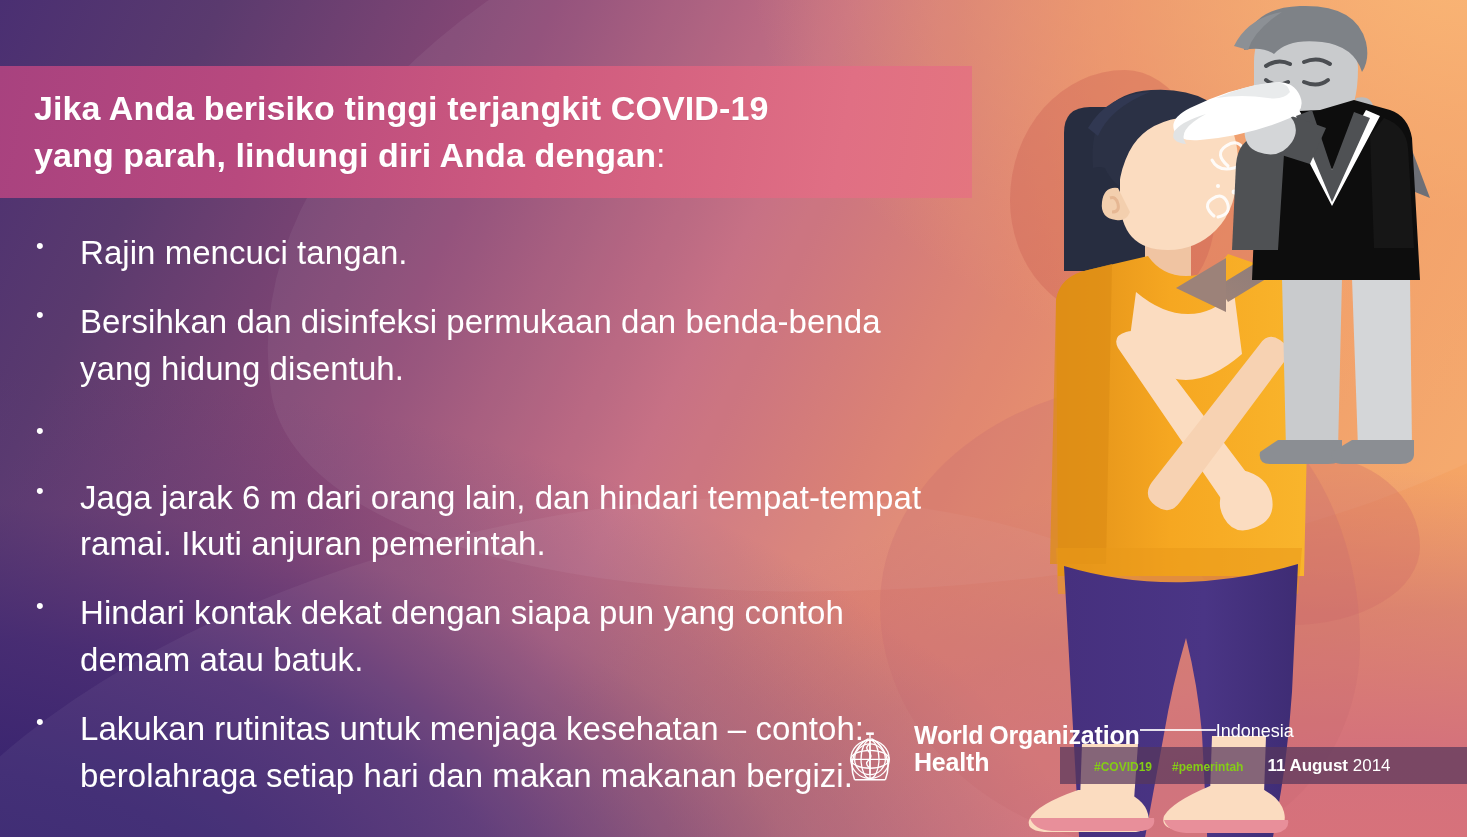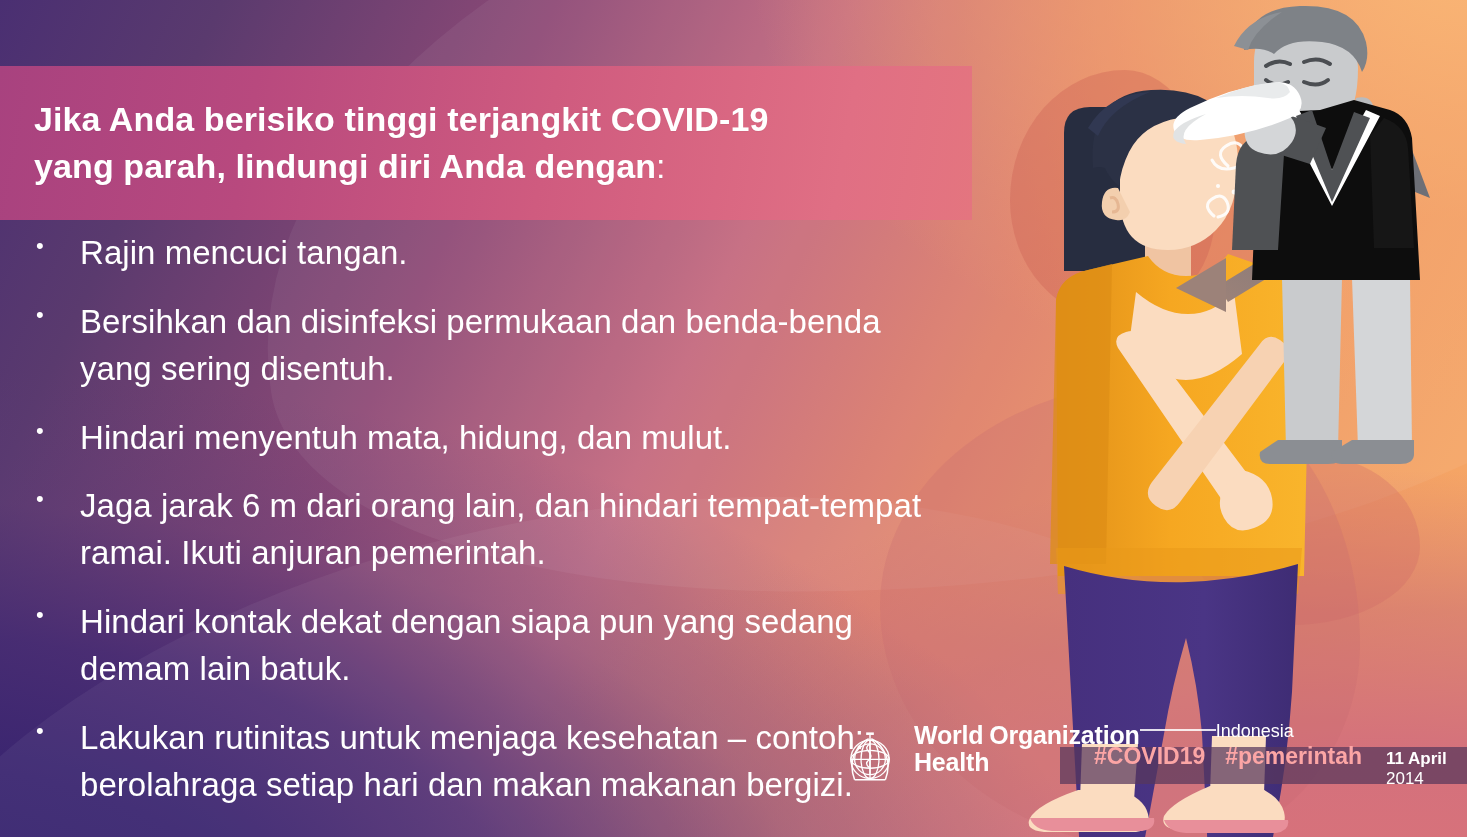--- a/index.html
+++ b/index.html
@@ -70,21 +70,21 @@
   }
   .sweep2{
     position:absolute;left:-160px;top:520px;width:1450px;height:700px;
     background:rgba(255,255,255,0.05);
     border-radius:52% 48% 50% 50% / 56% 52% 48% 44%;
     transform:rotate(-11deg);
   }
 
   
   .title-band{
-    position:absolute;left:0;top:66px;width:972px;height:154px;
+    position:absolute;left:0;top:66px;width:972px;height:132px;
     background:linear-gradient(100deg,#a8427f 0%,#b8497e 26%,#cf5b7f 56%,#e06f84 86%,#e4757f 100%);
     display:flex;align-items:center;
   }
   .title-text{
     color:#ffffff;font-weight:bold;font-size:34px;line-height:1.38;
     padding:0 34px;letter-spacing:0.1px;
     text-shadow:0 1px 1px rgba(0,0,0,0.05);
   }
   .title-text .colon{font-weight:normal;}
 
@@ -126,21 +126,21 @@
 
   
   .footer-bar{
     position:absolute;left:1060px;top:747px;width:407px;height:37px;
     background:rgba(88,55,92,0.72);
     display:flex;align-items:center;
   }
   .footer-inner{
     display:flex;align-items:baseline;gap:20px;padding-left:34px;
   }
-  .tag{color:#fca5a5;font-weight:bold;font-size:23px;}
+  .tag{color:#84cc16;font-weight:bold;font-size:12px;}
   .date-wrap{color:#ffffff;font-size:17px;margin-left:4px;}
   .date-bold{font-weight:bold;}
   .date-year{font-weight:normal;}
 </style>
 </head>
 <body>
 
 <div class="poster">
 
   <div class="bg-base"></div>
@@ -277,33 +277,32 @@
     </div>
   </div>
 
   <div class="bullets">
     <div class="bullet-row">
       <div class="bullet-dot">•</div>
       <div class="bullet-text">Rajin mencuci tangan.</div>
     </div>
     <div class="bullet-row">
       <div class="bullet-dot">•</div>
-      <div class="bullet-text">Bersihkan dan disinfeksi permukaan dan benda-benda yang sering disentuh.</div>
-    </div>
-    <div class="bullet-row">
-      <div class="bullet-dot">•</div>
-      <div class="bullet-text">Hindari menyentuh mata, hidung, dan mulut.</div>
+      <div class="bullet-text">Bersihkan dan disinfeksi permukaan dan benda-benda yang hidung disentuh.</div>
+    </div>
+    <div class="bullet-row">
+      <div class="bullet-dot">•</div>
     </div>
     <div class="bullet-row">
       <div class="bullet-dot">•</div>
       <div class="bullet-text">Jaga jarak 6 m dari orang lain, dan hindari tempat-tempat ramai. Ikuti anjuran pemerintah.</div>
     </div>
     <div class="bullet-row">
       <div class="bullet-dot">•</div>
-      <div class="bullet-text">Hindari kontak dekat dengan siapa pun yang sedang demam lain batuk.</div>
+      <div class="bullet-text">Hindari kontak dekat dengan siapa pun yang contoh demam atau batuk.</div>
     </div>
     <div class="bullet-row">
       <div class="bullet-dot">•</div>
       <div class="bullet-text">Lakukan rutinitas untuk menjaga kesehatan – contoh: berolahraga setiap hari dan makan makanan bergizi.</div>
     </div>
   </div>
 
   <div class="who-logo">
     <div class="who-emblem">
       <svg viewBox="0 0 100 100" width="64" height="64" xmlns="http://www.w3.org/2000/svg">
@@ -330,17 +329,17 @@
       <div class="who-line2">Organization</div>
       <div class="who-rule"></div>
       <div class="who-country">Indonesia</div>
     </div>
   </div>
 
   <div class="footer-bar">
     <div class="footer-inner">
       <span class="tag">#COVID19</span>
       <span class="tag">#pemerintah</span>
-      <span class="date-wrap"><span class="date-bold">11 April</span> <span class="date-year">2014</span></span>
+      <span class="date-wrap"><span class="date-bold">11 August</span> <span class="date-year">2014</span></span>
     </div>
   </div>
 
 </div>
 
 </body></html>

